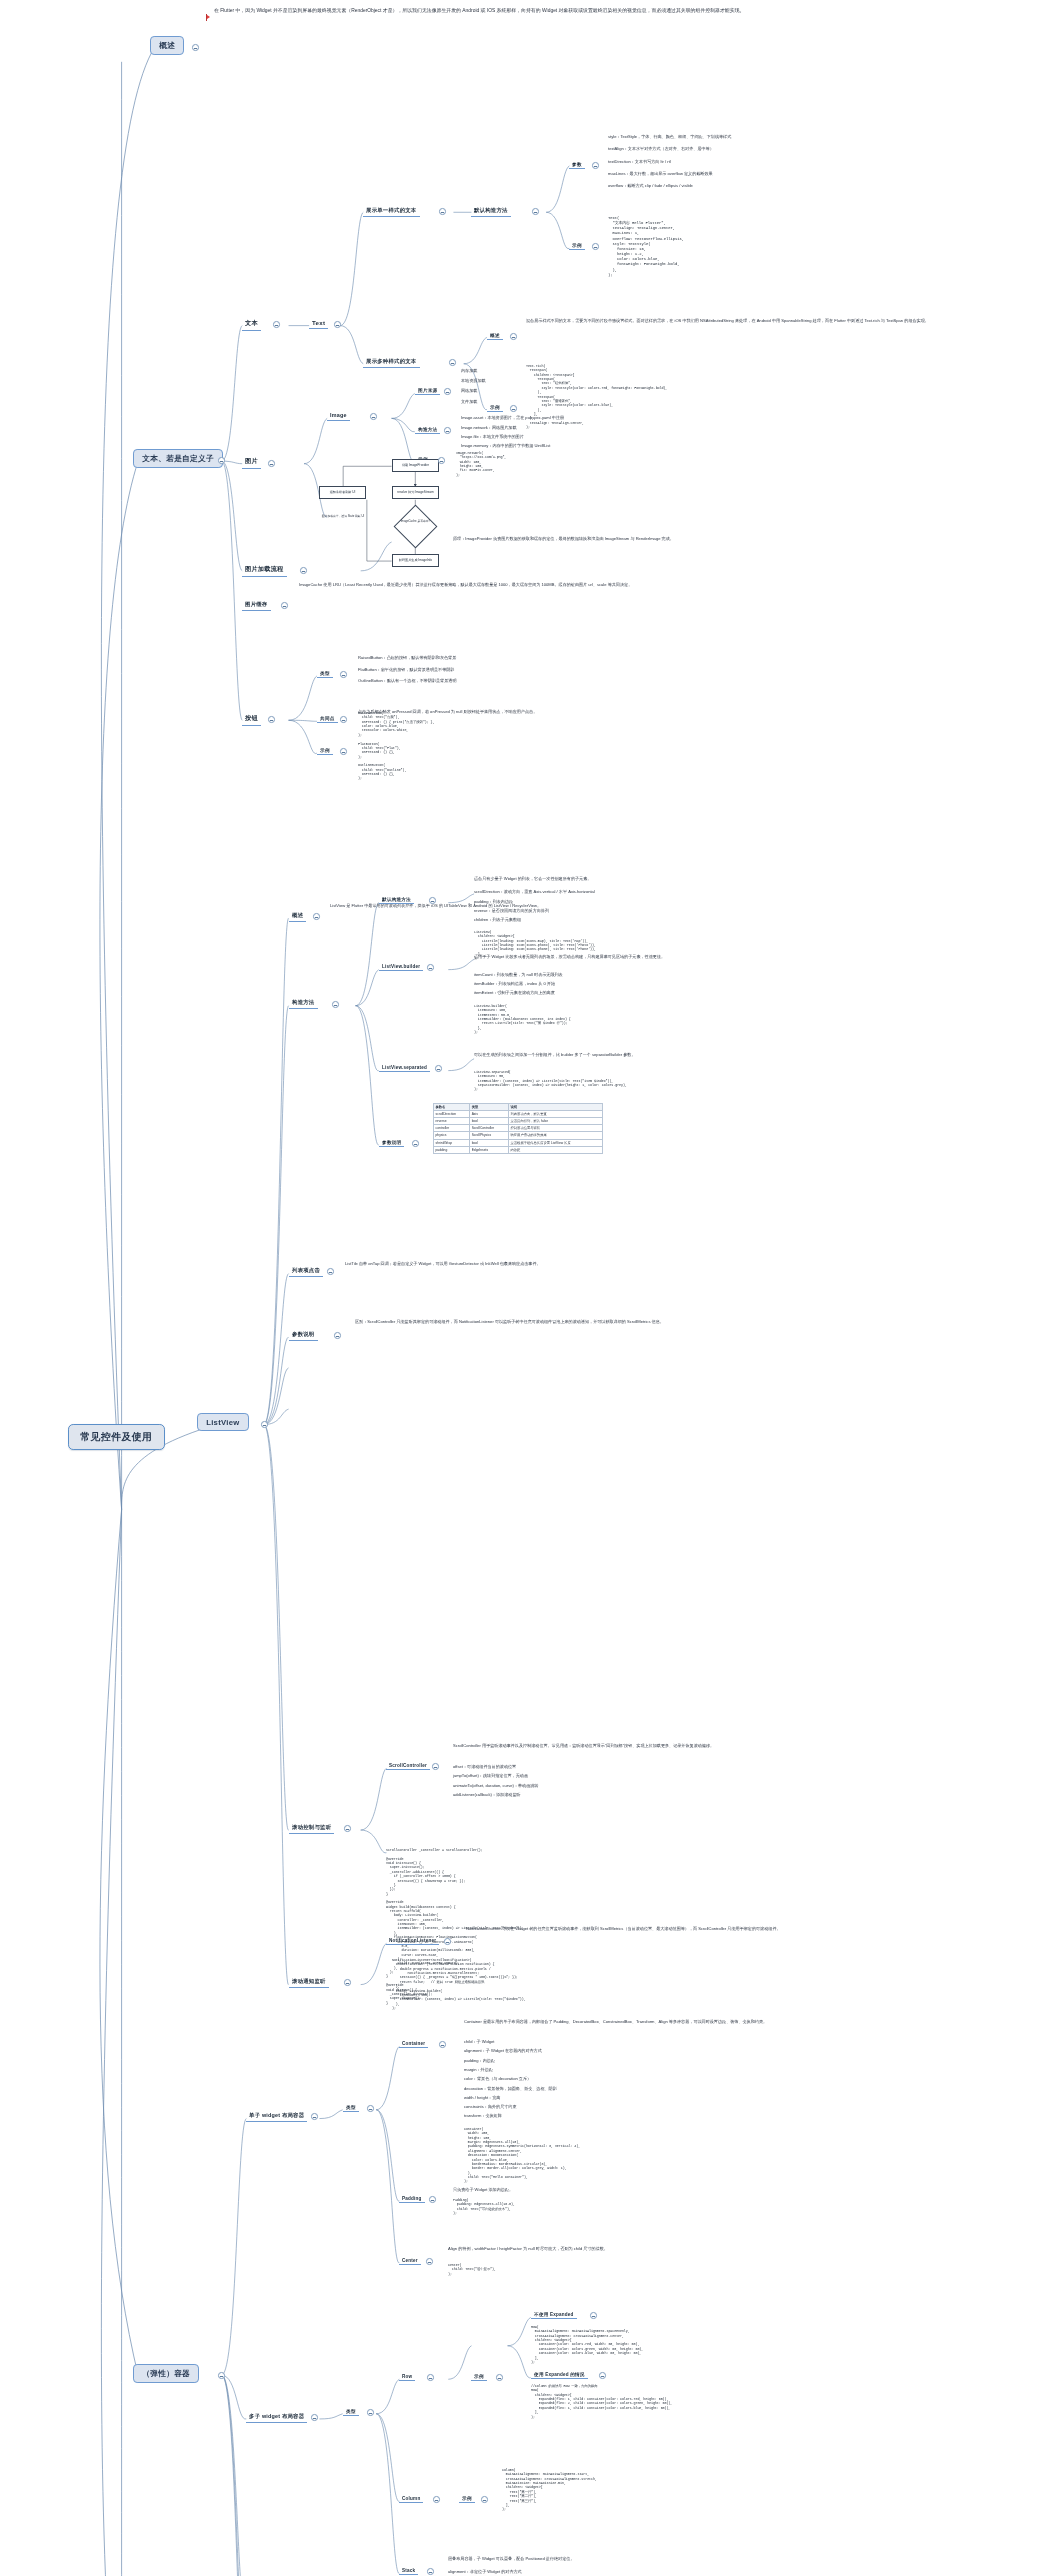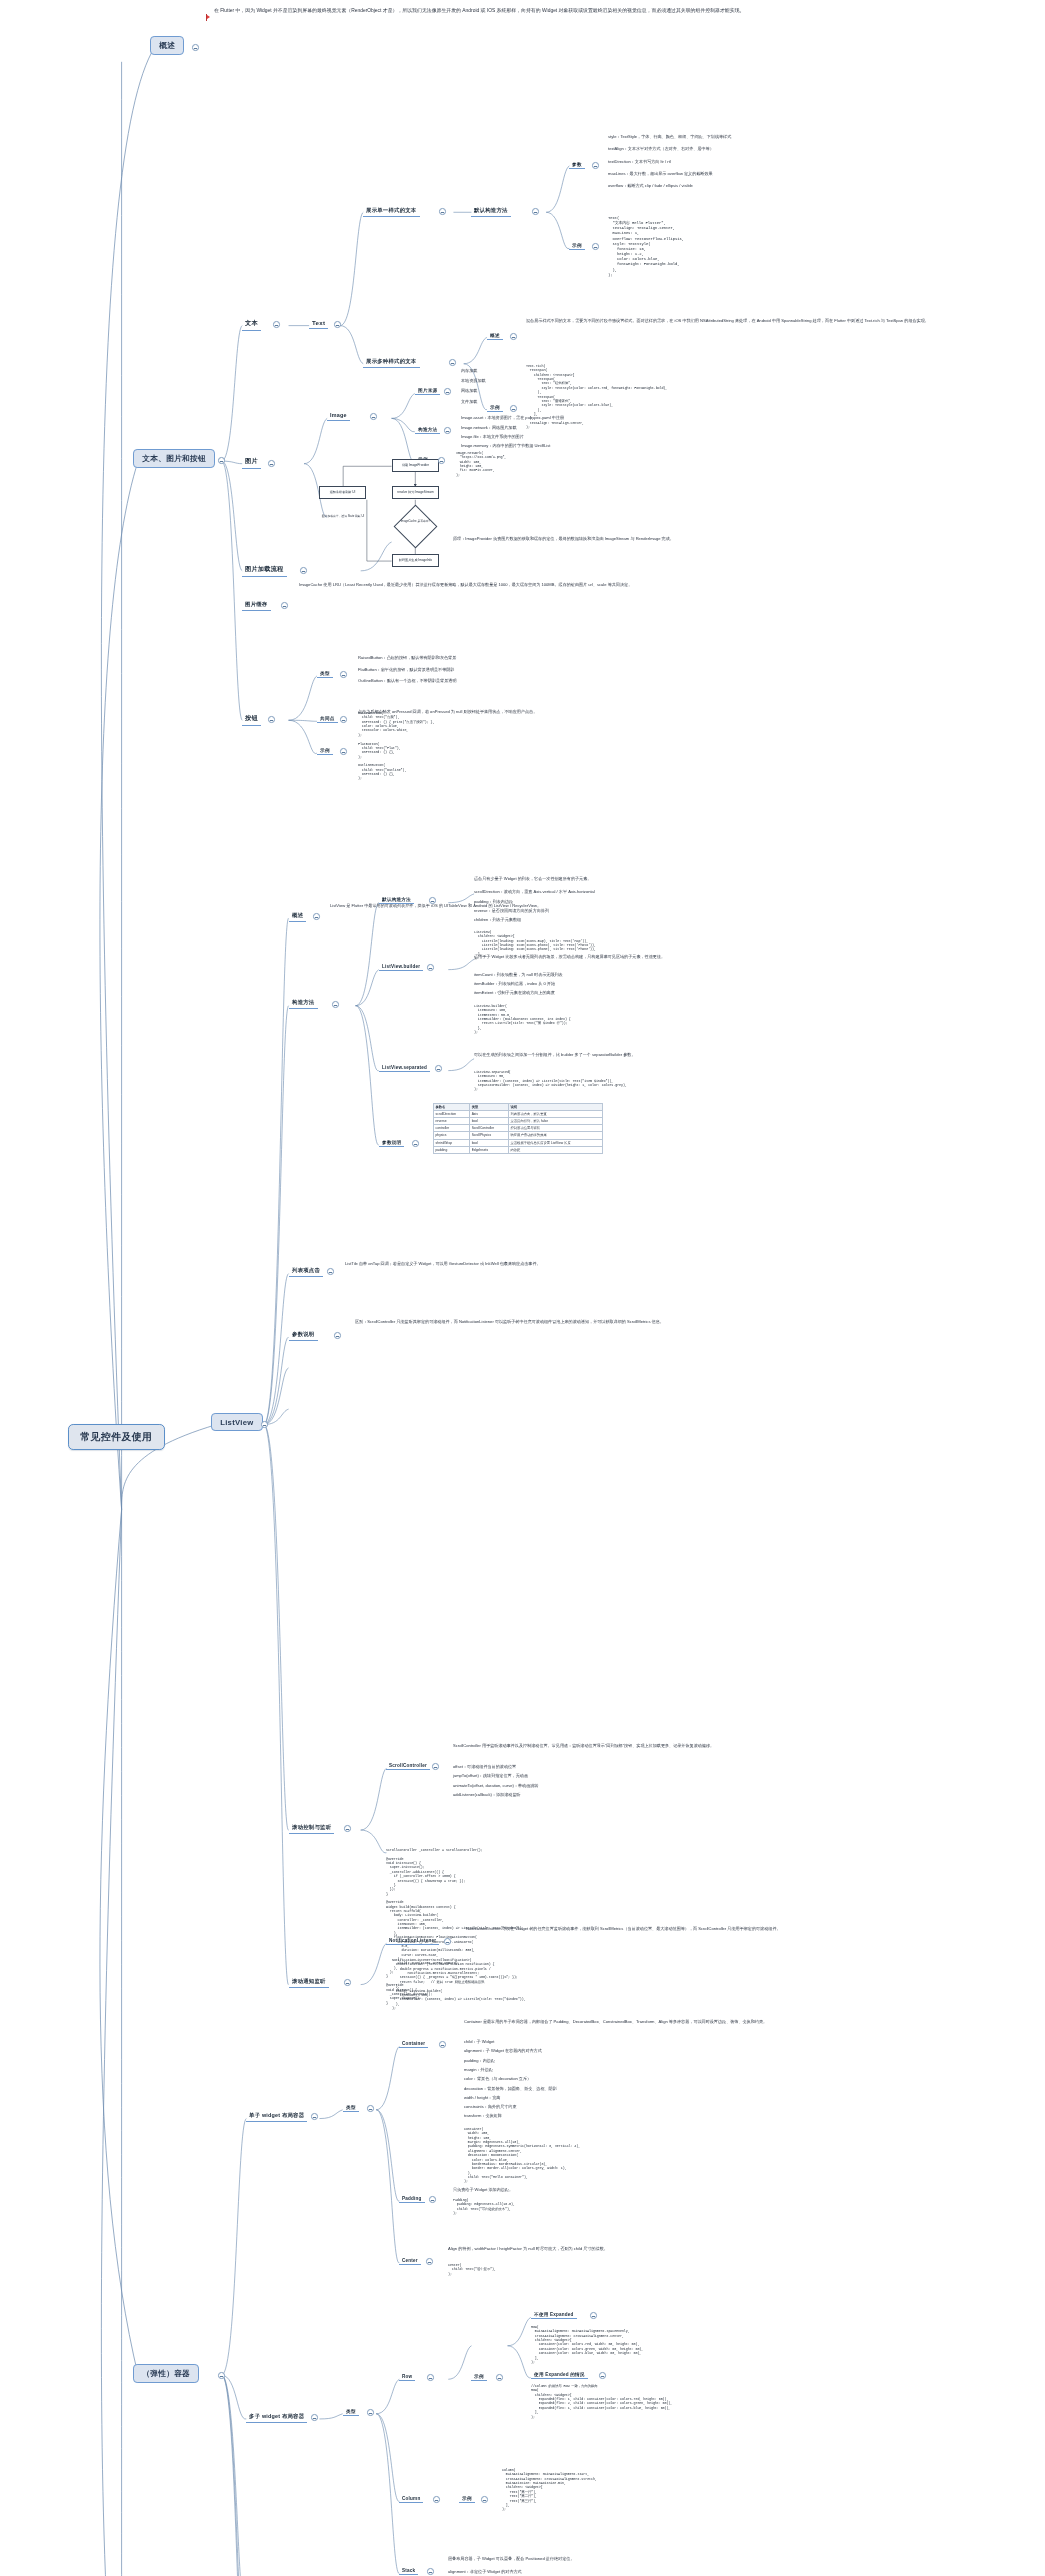--- a/index.html
+++ b/index.html
@@ -293,21 +293,21 @@
   </g>
 </svg>
 
 <div class="node root-node" style="left:68px; top:1424px;">常见控件及使用</div>
 
 <div class="node lvl1-node" style="left:150px; top:36px;">概述</div>
 <div class="toggle" style="left:192px; top:44px;"></div>
 <div class="flag" style="left:205px; top:14.4px;"></div>
 <div class="node note" style="left:214px; top:7.2px; width:814px;">在 Flutter 中，因为 Widget 并不是渲染到屏幕的最终视觉元素（RenderObject 才是），所以我们无法像原生开发的 Android 或 IOS 系统那样，向持有的 Widget 对象获取或设置最终渲染相关的视觉信息，而必须通过其关联的组件控制器才能实现。</div>
 
-<div class="node lvl1-node" style="left:133px; top:449px;">文本、图片和按钮</div>
+<div class="node lvl1-node" style="left:133px; top:449px;">文本、若是自定义子</div>
 <div class="toggle" style="left:218px; top:457px;"></div>
 
 <div class="node topic" style="left:242px; top:318px;">文本</div>
 <div class="toggle" style="left:273px; top:321px;"></div>
 <div class="node topic" style="left:309px; top:318px;">Text</div>
 <div class="toggle" style="left:334px; top:321px;"></div>
 
 <div class="node topic small" style="left:363px; top:206px;">展示单一样式的文本</div>
 <div class="toggle" style="left:439px; top:208px;"></div>
 <div class="node topic small" style="left:471px; top:206px;">默认构造方法</div>
@@ -443,21 +443,21 @@
 FlatButton(
   child: Text("Flat"),
   onPressed: () {},
 );
 
 OutlineButton(
   child: Text("Outline"),
   onPressed: () {},
 );</div>
 
-<div class="node lvl1-node" style="left:211px; top:1413px;">ListView</div>
+<div class="node lvl1-node" style="left:197px; top:1413px;">ListView</div>
 <div class="toggle" style="left:261px; top:1421px;"></div>
 
 <div class="node topic small" style="left:289px; top:911px;">概述</div>
 <div class="toggle" style="left:313px; top:913px;"></div>
 <div class="node note xs" style="left:330px; top:903px; width:392px;">ListView 是 Flutter 中最常用的可滚动列表控件，类似于 iOS 的 UITableView 和 Android 的 ListView / RecyclerView。</div>
 
 <div class="node topic small" style="left:289px; top:998px;">构造方法</div>
 <div class="toggle" style="left:332px; top:1001px;"></div>
 
 <div class="node topic tiny" style="left:379px; top:896px;">默认构造方法</div>

